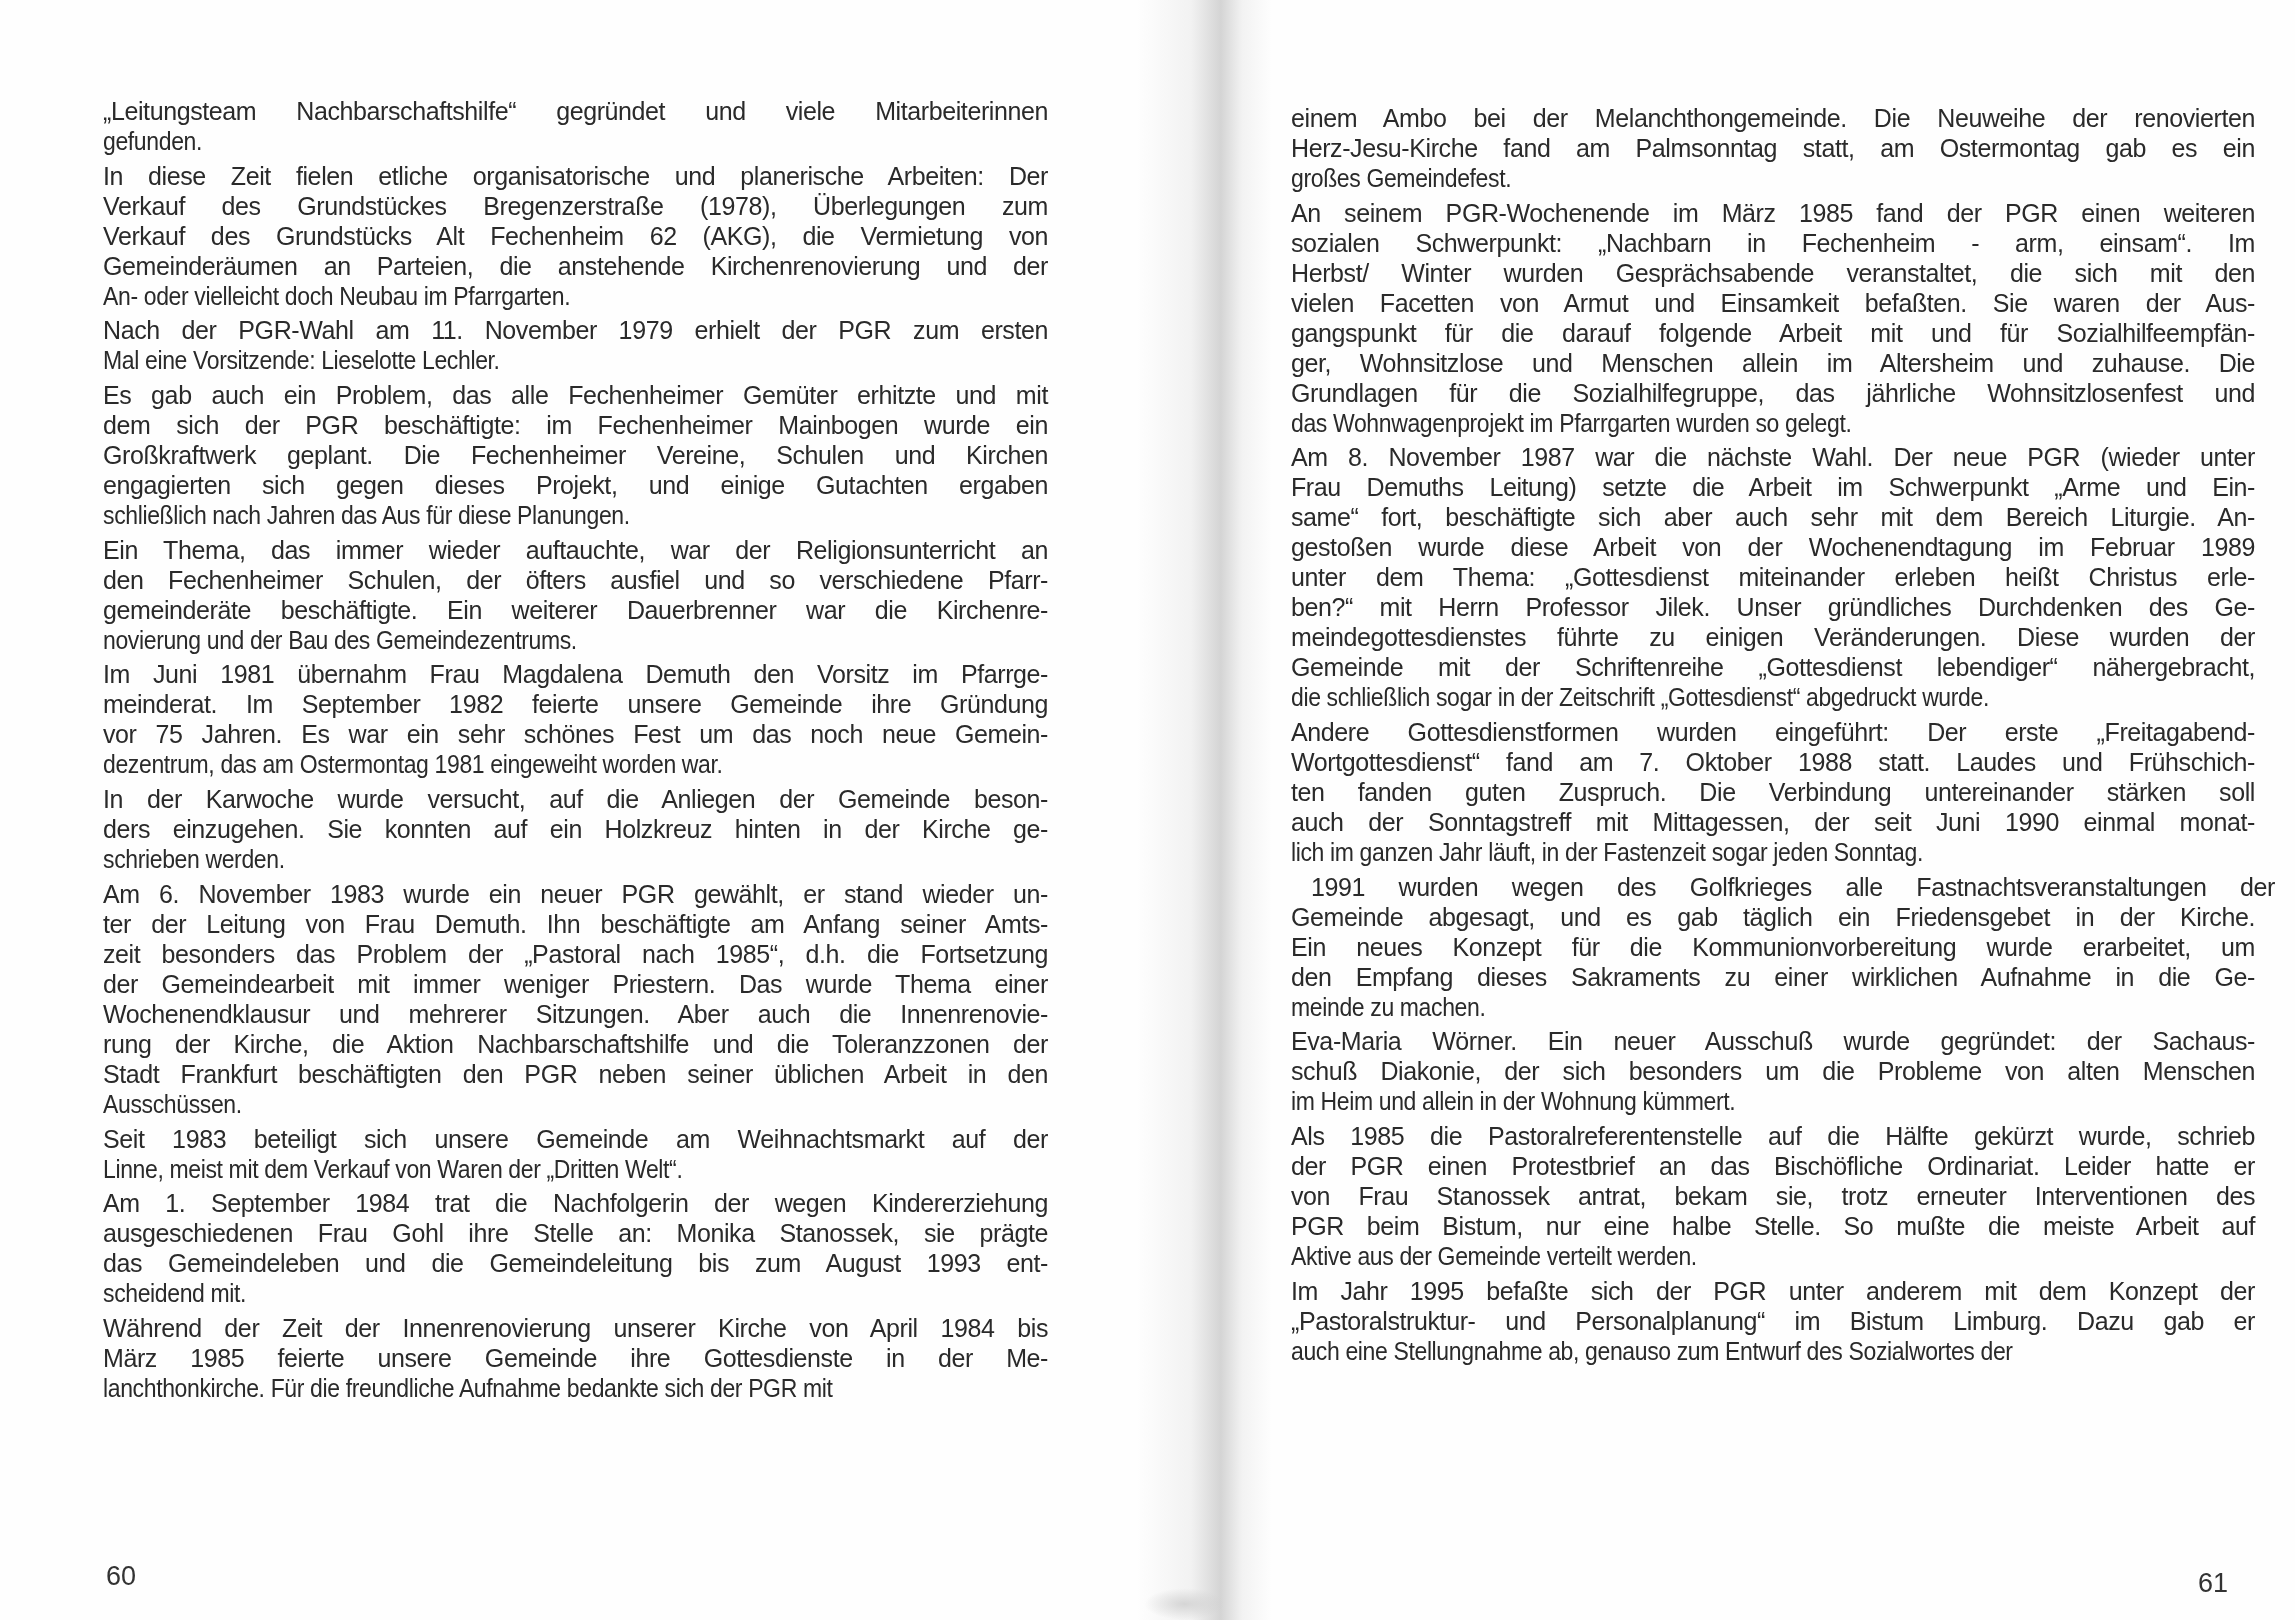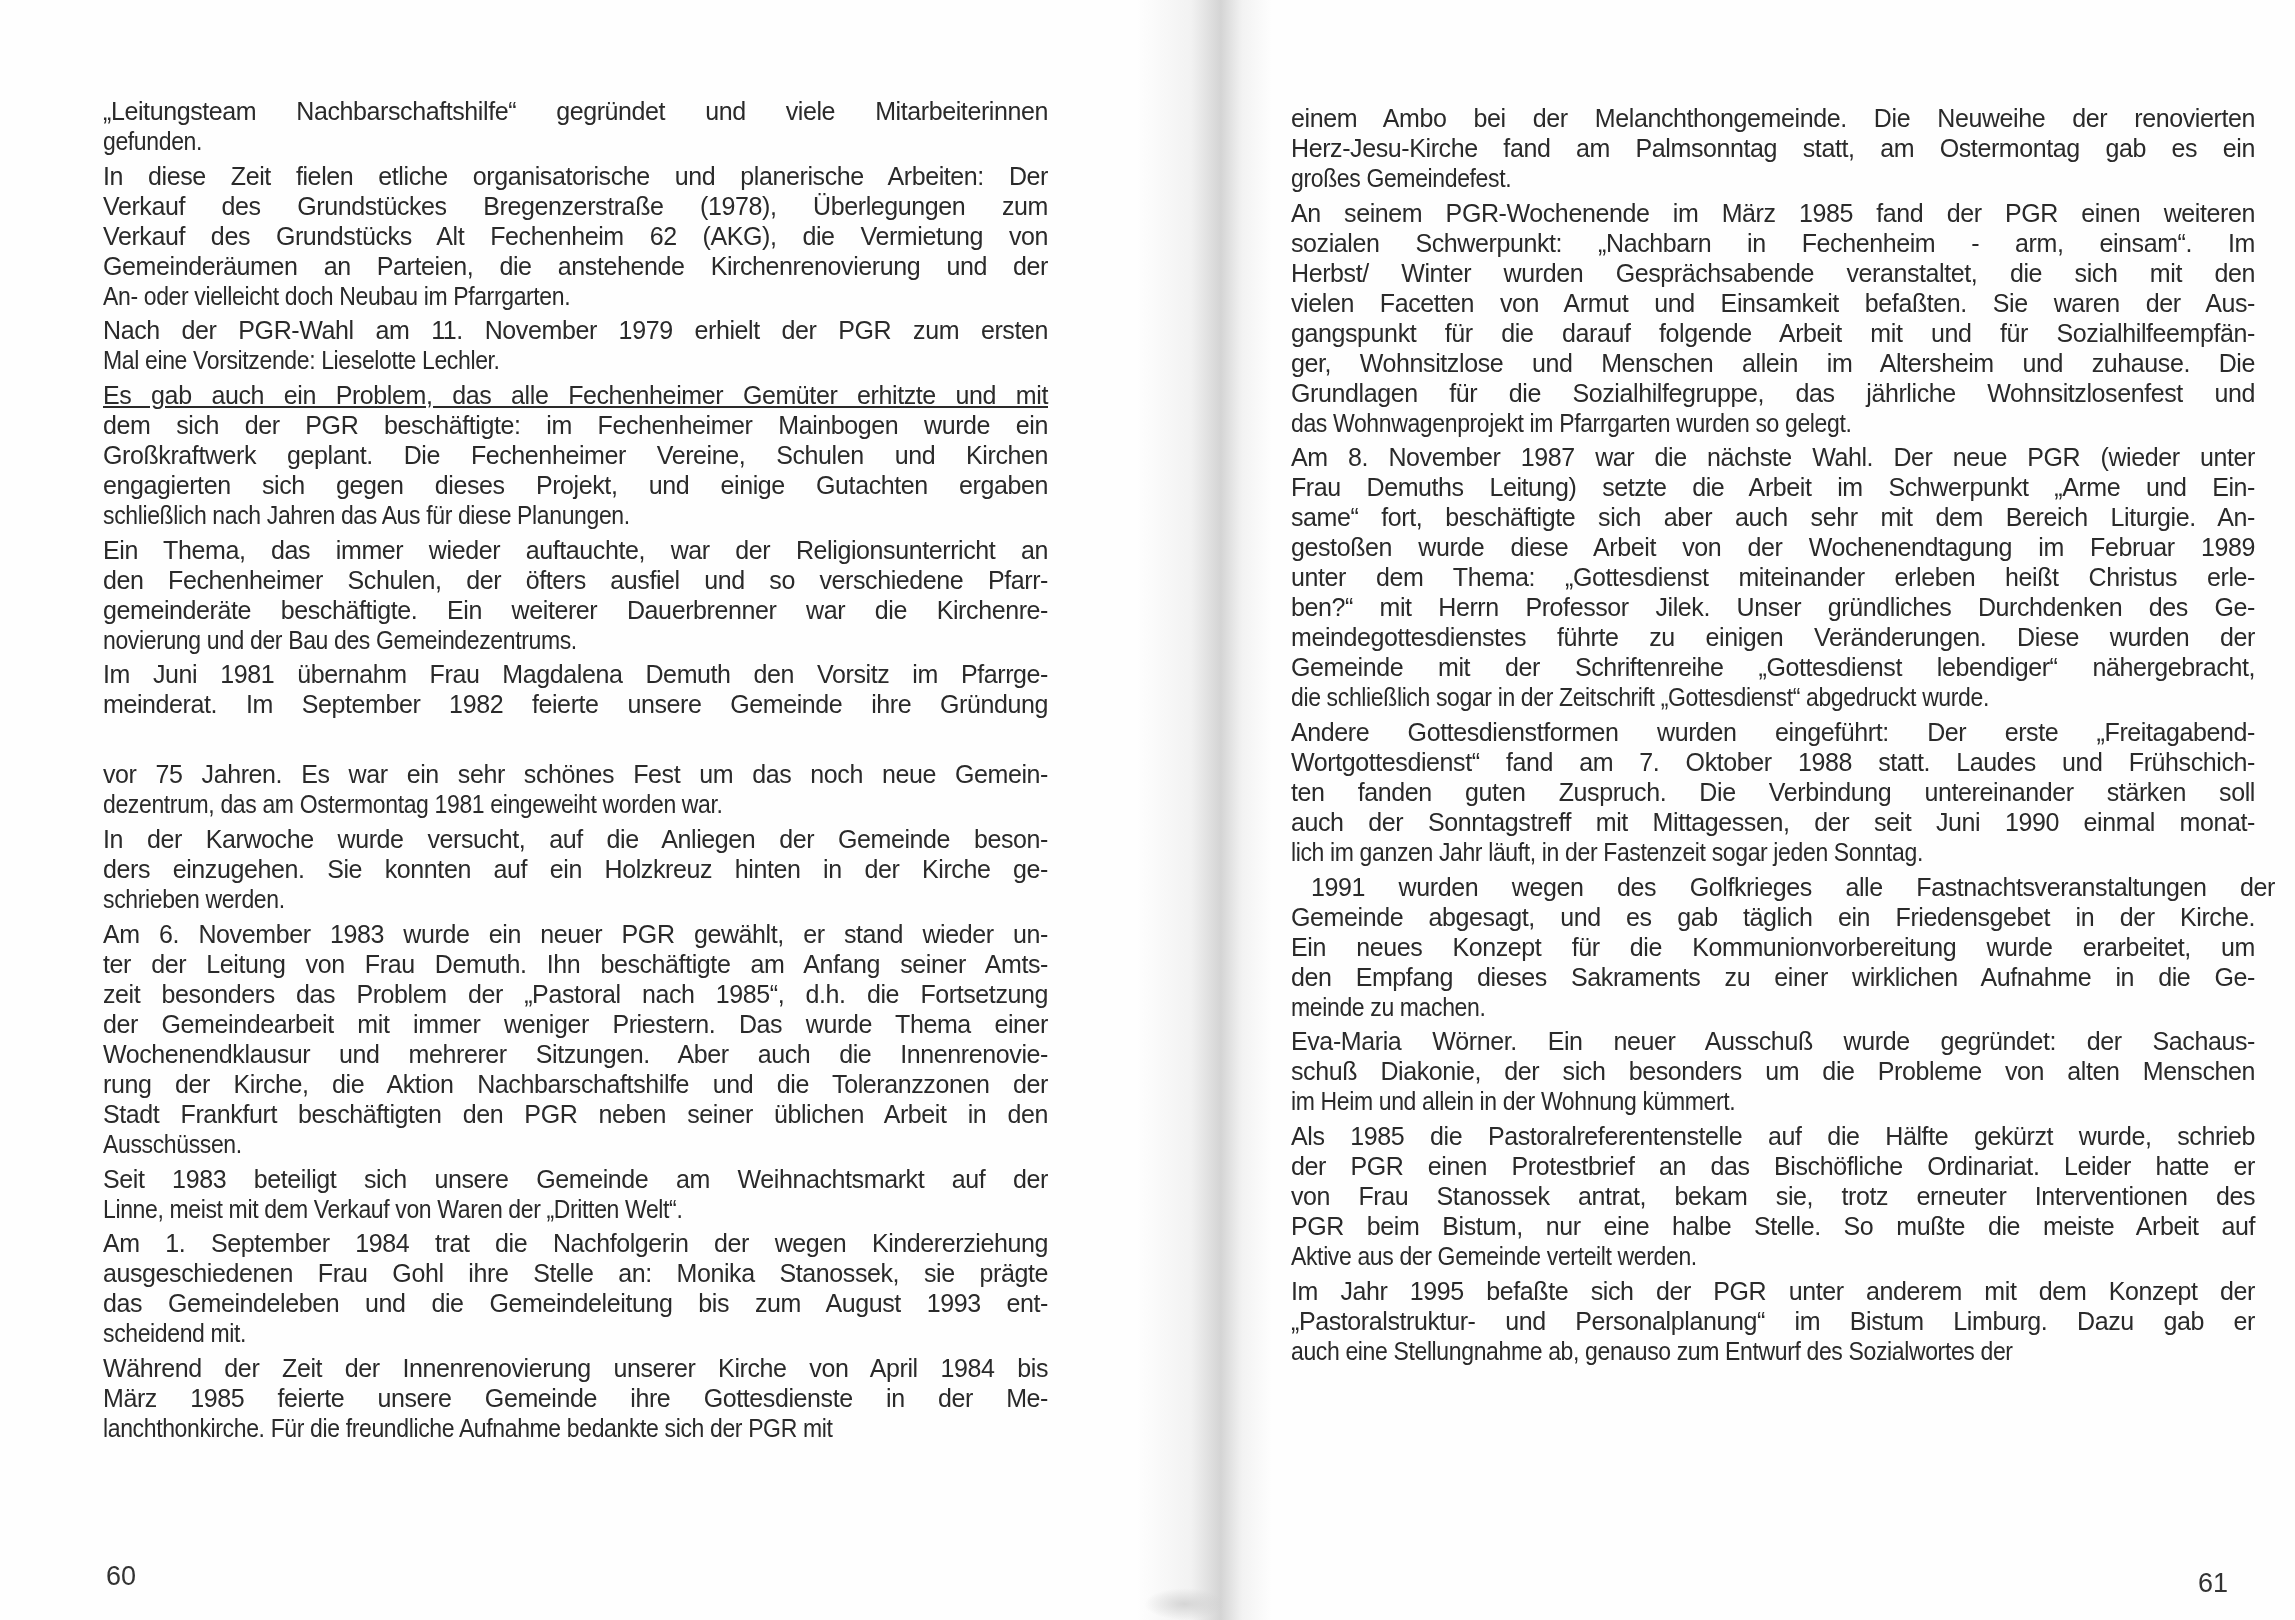--- a/index.html
+++ b/index.html
@@ -63,36 +63,36 @@
           <span class="line" style="display: block; width: 945px;">Verkauf des Grundstückes Bregenzerstraße (1978), Überlegungen zum</span>
           <span class="line" style="display: block; width: 945px;">Verkauf des Grundstücks Alt Fechenheim 62 (AKG), die Vermietung von</span>
           <span class="line" style="display: block; width: 945px;">Gemeinderäumen an Parteien, die anstehende Kirchenrenovierung und der</span>
           <span class="line last" style="display: block; width: auto; transform: scaleX(0.92);">An- oder vielleicht doch Neubau im Pfarrgarten.</span>
         </p>
         <p class="para">
           <span class="line" style="display: block; width: 945px;">Nach der PGR-Wahl am 11. November 1979 erhielt der PGR zum ersten</span>
           <span class="line last" style="display: block; width: auto; transform: scaleX(0.92);">Mal eine Vorsitzende: Lieselotte Lechler.</span>
         </p>
         <p class="para">
-          <span class="line" style="display: block; width: 945px; text-decoration: underline;">Es gab auch ein Problem, das alle Fechenheimer Gemüter erhitzte und mit</span>
+          <span class="line" style="display: block; width: 945px;">Es gab auch ein Problem, das alle Fechenheimer Gemüter erhitzte und mit</span>
           <span class="line" style="display: block; width: 945px;">dem sich der PGR beschäftigte: im Fechenheimer Mainbogen wurde ein</span>
           <span class="line" style="display: block; width: 945px;">Großkraftwerk geplant. Die Fechenheimer Vereine, Schulen und Kirchen</span>
           <span class="line" style="display: block; width: 945px;">engagierten sich gegen dieses Projekt, und einige Gutachten ergaben</span>
           <span class="line last" style="display: block; width: auto; transform: scaleX(0.92);">schließlich nach Jahren das Aus für diese Planungen.</span>
         </p>
         <p class="para">
           <span class="line" style="display: block; width: 945px;">Ein Thema, das immer wieder auftauchte, war der Religionsunterricht an</span>
           <span class="line" style="display: block; width: 945px;">den Fechenheimer Schulen, der öfters ausfiel und so verschiedene Pfarr-</span>
           <span class="line" style="display: block; width: 945px;">gemeinderäte beschäftigte. Ein weiterer Dauerbrenner war die Kirchenre-</span>
           <span class="line last" style="display: block; width: auto; transform: scaleX(0.92);">novierung und der Bau des Gemeindezentrums.</span>
         </p>
         <p class="para">
           <span class="line" style="display: block; width: 945px;">Im Juni 1981 übernahm Frau Magdalena Demuth den Vorsitz im Pfarrge-</span>
           <span class="line" style="display: block; width: 945px;">meinderat. Im September 1982 feierte unsere Gemeinde ihre Gründung</span>
-          <span class="line" style="display: block; width: 945px; margin-top: 40px;">vor 75 Jahren. Es war ein sehr schönes Fest um das noch neue Gemein-</span>
+          <span class="line" style="display: block; width: 945px;">vor 75 Jahren. Es war ein sehr schönes Fest um das noch neue Gemein-</span>
           <span class="line last" style="display: block; width: auto; transform: scaleX(0.92);">dezentrum, das am Ostermontag 1981 eingeweiht worden war.</span>
         </p>
         <p class="para">
           <span class="line" style="display: block; width: 945px;">In der Karwoche wurde versucht, auf die Anliegen der Gemeinde beson-</span>
           <span class="line" style="display: block; width: 945px;">ders einzugehen. Sie konnten auf ein Holzkreuz hinten in der Kirche ge-</span>
           <span class="line last" style="display: block; width: auto; transform: scaleX(0.92);">schrieben werden.</span>
         </p>
         <p class="para">
           <span class="line" style="display: block; width: 945px;">Am 6. November 1983 wurde ein neuer PGR gewählt, er stand wieder un-</span>
           <span class="line" style="display: block; width: 945px;">ter der Leitung von Frau Demuth. Ihn beschäftigte am Anfang seiner Amts-</span>

